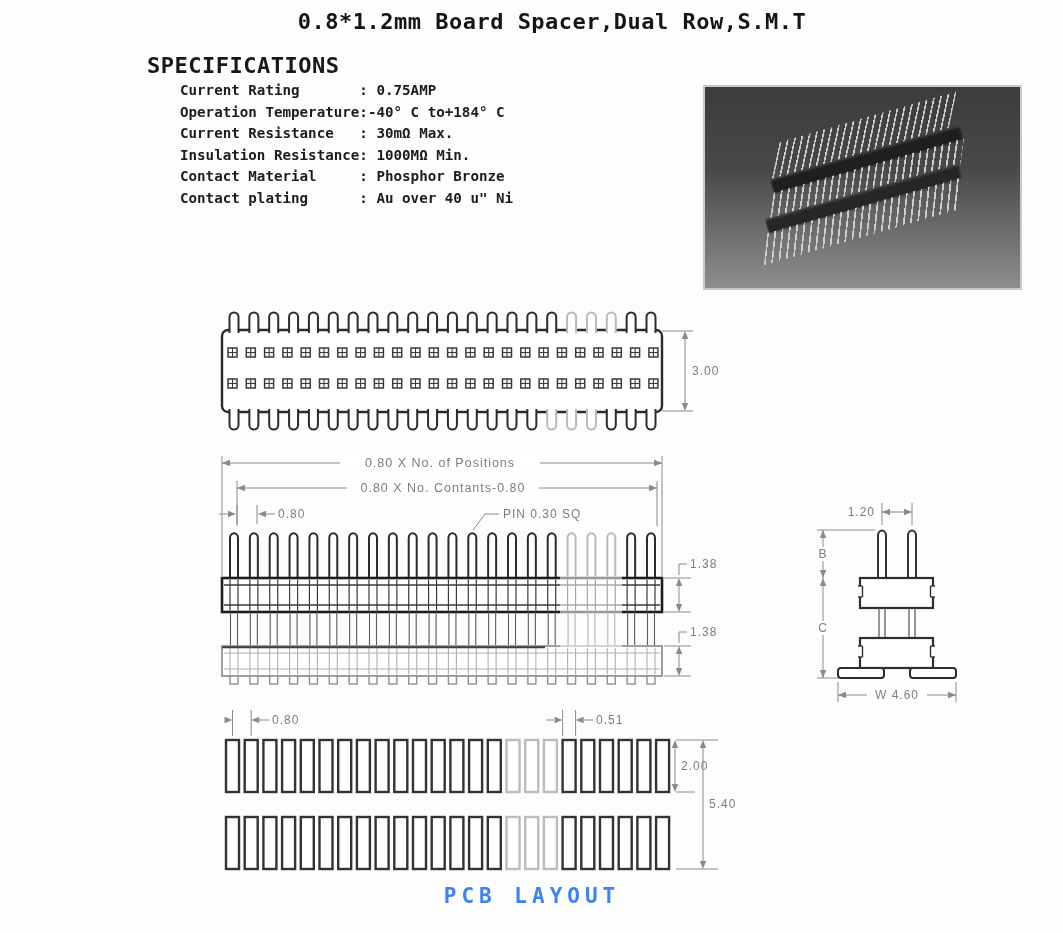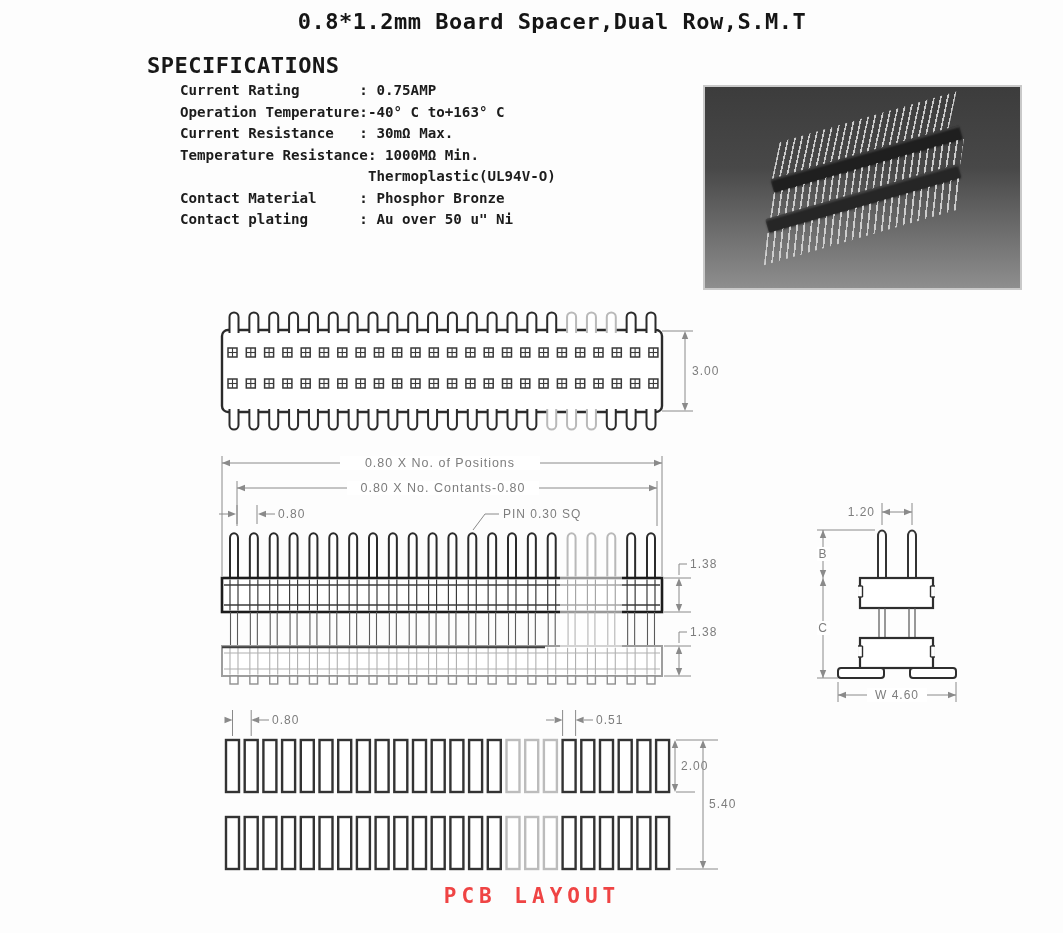--- a/index.html
+++ b/index.html
@@ -30,38 +30,37 @@
   .pin-row{position:absolute;background:repeating-linear-gradient(90deg,rgba(210,210,210,.95) 0 1.8px,rgba(120,120,120,.25) 1.8px 2.4px,transparent 2.4px 7.6px);}
   .pin-row.a{left:34px;top:0;width:184px;height:34px;transform:skewX(-28deg);}
   .pin-row.b{left:18px;top:47px;width:198px;height:24px;transform:skewX(-24deg);}
   .pin-row.c{left:0px;top:84px;width:204px;height:30px;transform:skewX(-22deg);}
   .housing-bar{position:absolute;background:#1f1f1f;border-radius:2px;box-shadow:inset 0 2px 2px rgba(255,255,255,.14), 0 1px 2px rgba(0,0,0,.5);}
   .housing-bar.h1{left:24px;top:33px;width:196px;height:14px;}
   .housing-bar.h2{left:8px;top:70px;width:200px;height:14px;background:#262626;}
   svg.drw{position:absolute;overflow:visible;}
   .pcb-caption{
     left:352px;top:884px;width:360px;text-align:center;
-    font-weight:bold;font-size:21px;letter-spacing:5px;color:#ef4444;white-space:pre;
+    font-weight:bold;font-size:21px;letter-spacing:5px;color:#3b82f6;white-space:pre;
   }
 </style>
 </head>
 <body>
 
 <div class="abs doc-title">0.8*1.2mm Board Spacer,Dual Row,S.M.T</div>
 
 <div class="abs section-heading">SPECIFICATIONS</div>
 
 <div class="abs spec-list">
     <div class="spec-row">Current Rating       : 0.75AMP</div>
-    <div class="spec-row">Operation Temperature:-40° C to+163° C</div>
+    <div class="spec-row">Operation Temperature:-40° C to+184° C</div>
     <div class="spec-row">Current Resistance   : 30mΩ Max.</div>
-    <div class="spec-row">Temperature Resistance: 1000MΩ Min.</div>
-    <div class="spec-row">                      Thermoplastic(UL94V-O)</div>
+    <div class="spec-row">Insulation Resistance: 1000MΩ Min.</div>
     <div class="spec-row">Contact Material     : Phosphor Bronze</div>
-    <div class="spec-row">Contact plating      : Au over 50 u" Ni</div>
+    <div class="spec-row">Contact plating      : Au over 40 u" Ni</div>
   </div>
 
 <div class="abs product-photo">
   <div class="connector-group">
     <div class="pin-row a"></div>
     <div class="housing-bar h1"></div>
     <div class="pin-row b"></div>
     <div class="housing-bar h2"></div>
     <div class="pin-row c"></div>
   </div>

